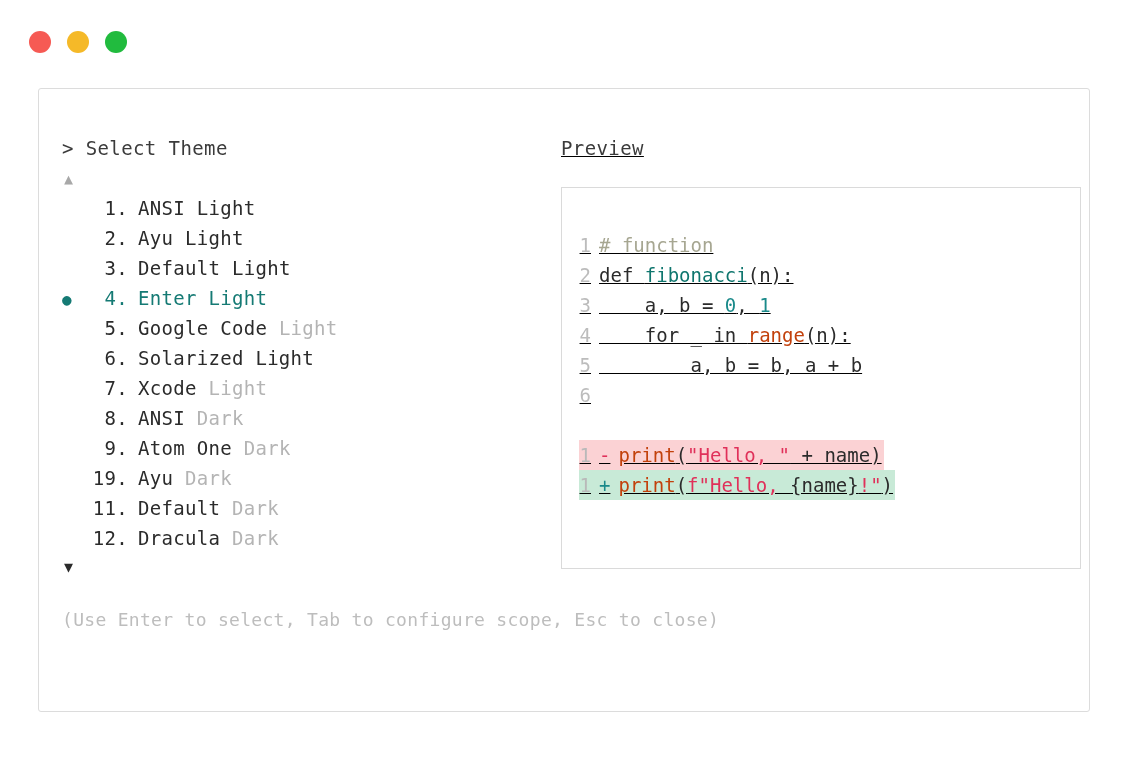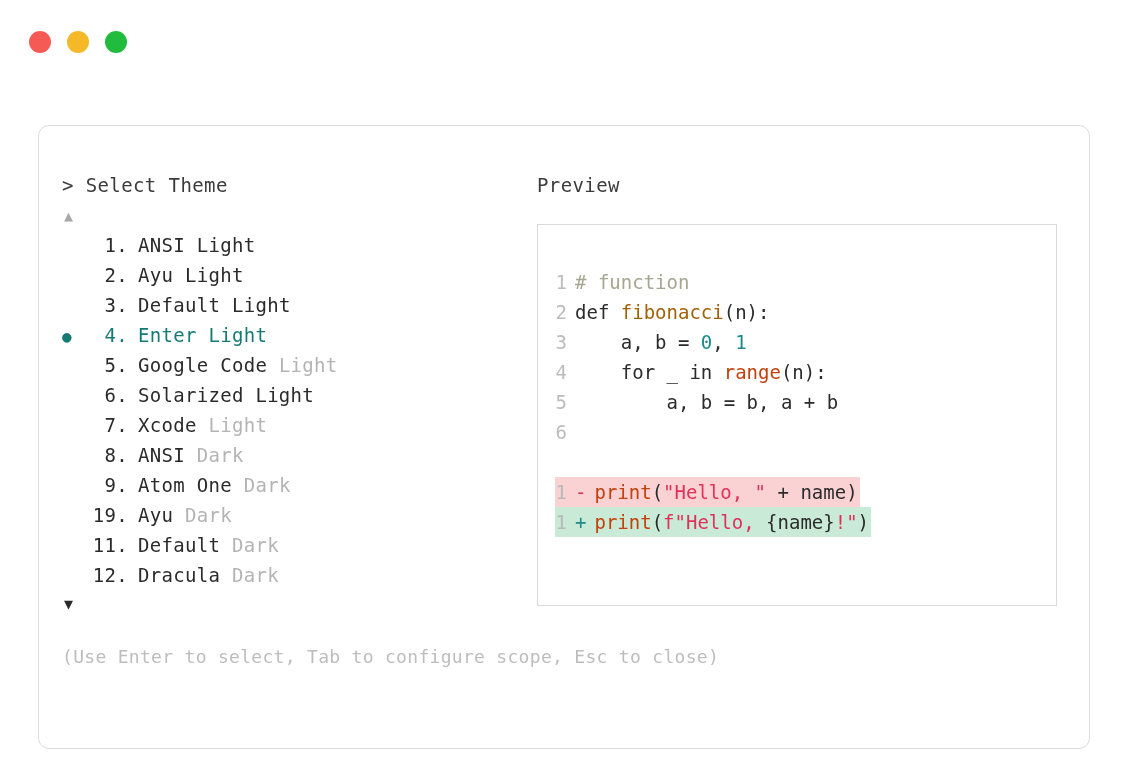--- a/index.html
+++ b/index.html
@@ -34,24 +34,23 @@
   .dot-green  { background: #21bb3e; }
 
   
   .card {
     position: absolute;
     left: 38px;
     top: 88px;
     width: 1052px;
     height: 624px;
     border: 1px solid #dcdcdc;
-    border-radius: 11px;
+    border-radius: 3px;
     background: #fff;
     box-sizing: border-box;
-    margin-top: 37px;
   }
 
   .columns {
     position: absolute;
     left: 0;
     top: 0;
     width: 100%;
     height: 100%;
   }
 
@@ -124,23 +123,24 @@
     font-size: 18px;
     line-height: 26px;
     color: #bdbdbd;
     letter-spacing: 0.3px;
     white-space: pre;
   }
 
   
   .right-col {
     position: absolute;
-    left: 498px;
+    left: 522px;
     top: 46px;
     width: 530px;
+    text-decoration: underline;
   }
   .preview-title {
     font-size: 19px;
     line-height: 26px;
     color: #3b3b3b;
     letter-spacing: 0.4px;
     white-space: pre;
   }
   .preview-panel {
     margin-top: 26px;
@@ -167,21 +167,21 @@
     color: #bcbcbc;
     width: 12px;
     flex: 0 0 12px;
     text-align: right;
   }
   .code-text { padding-left: 8px; white-space: pre; }
 
   
   .tok-comment { color: #a6a691; }
   .tok-kw      { color: #2b2b2b; }
-  .tok-fn      { color: #a16207; text-align: right; }
+  .tok-fn      { color: #0f766e; text-align: right; }
   .tok-num     { color: #1a8a8a; }
   .tok-builtin { color: #c2410c; }
   .tok-str     { color: #e0315a; }
   .tok-plain   { color: #2b2b2b; }
 
   .code-gap { height: 30px; }
 
   
   .diff-row {
     display: flex;

